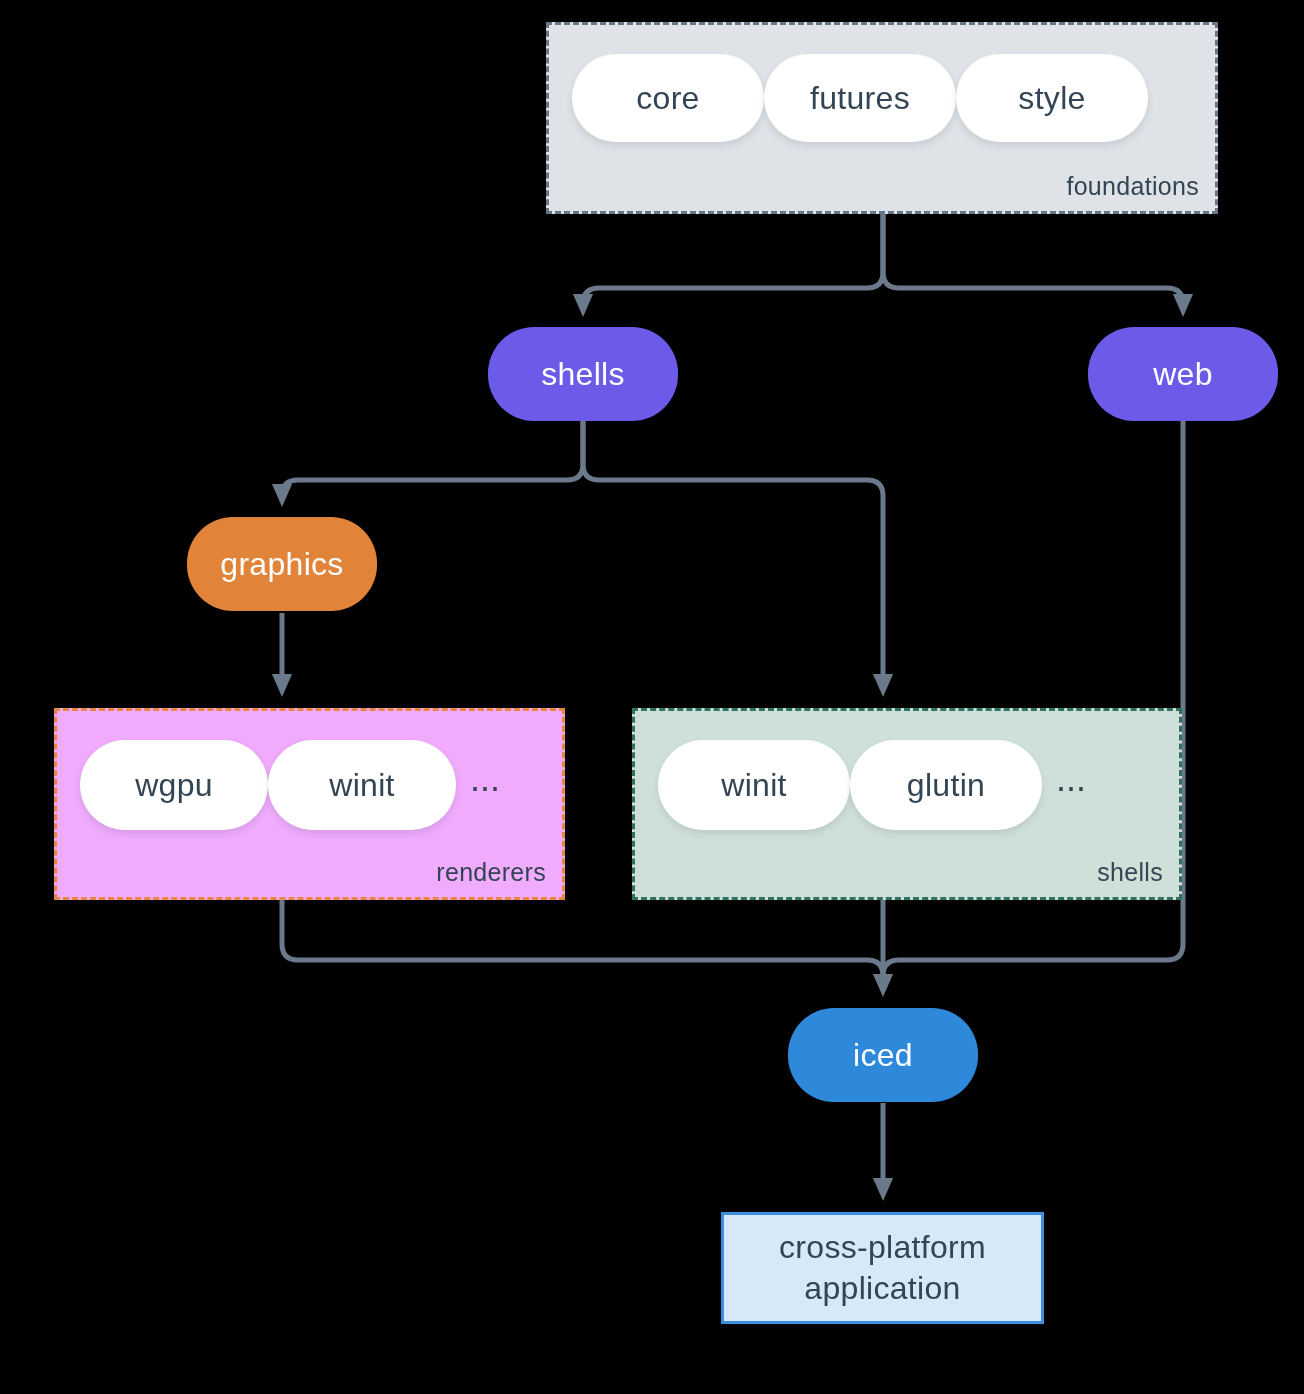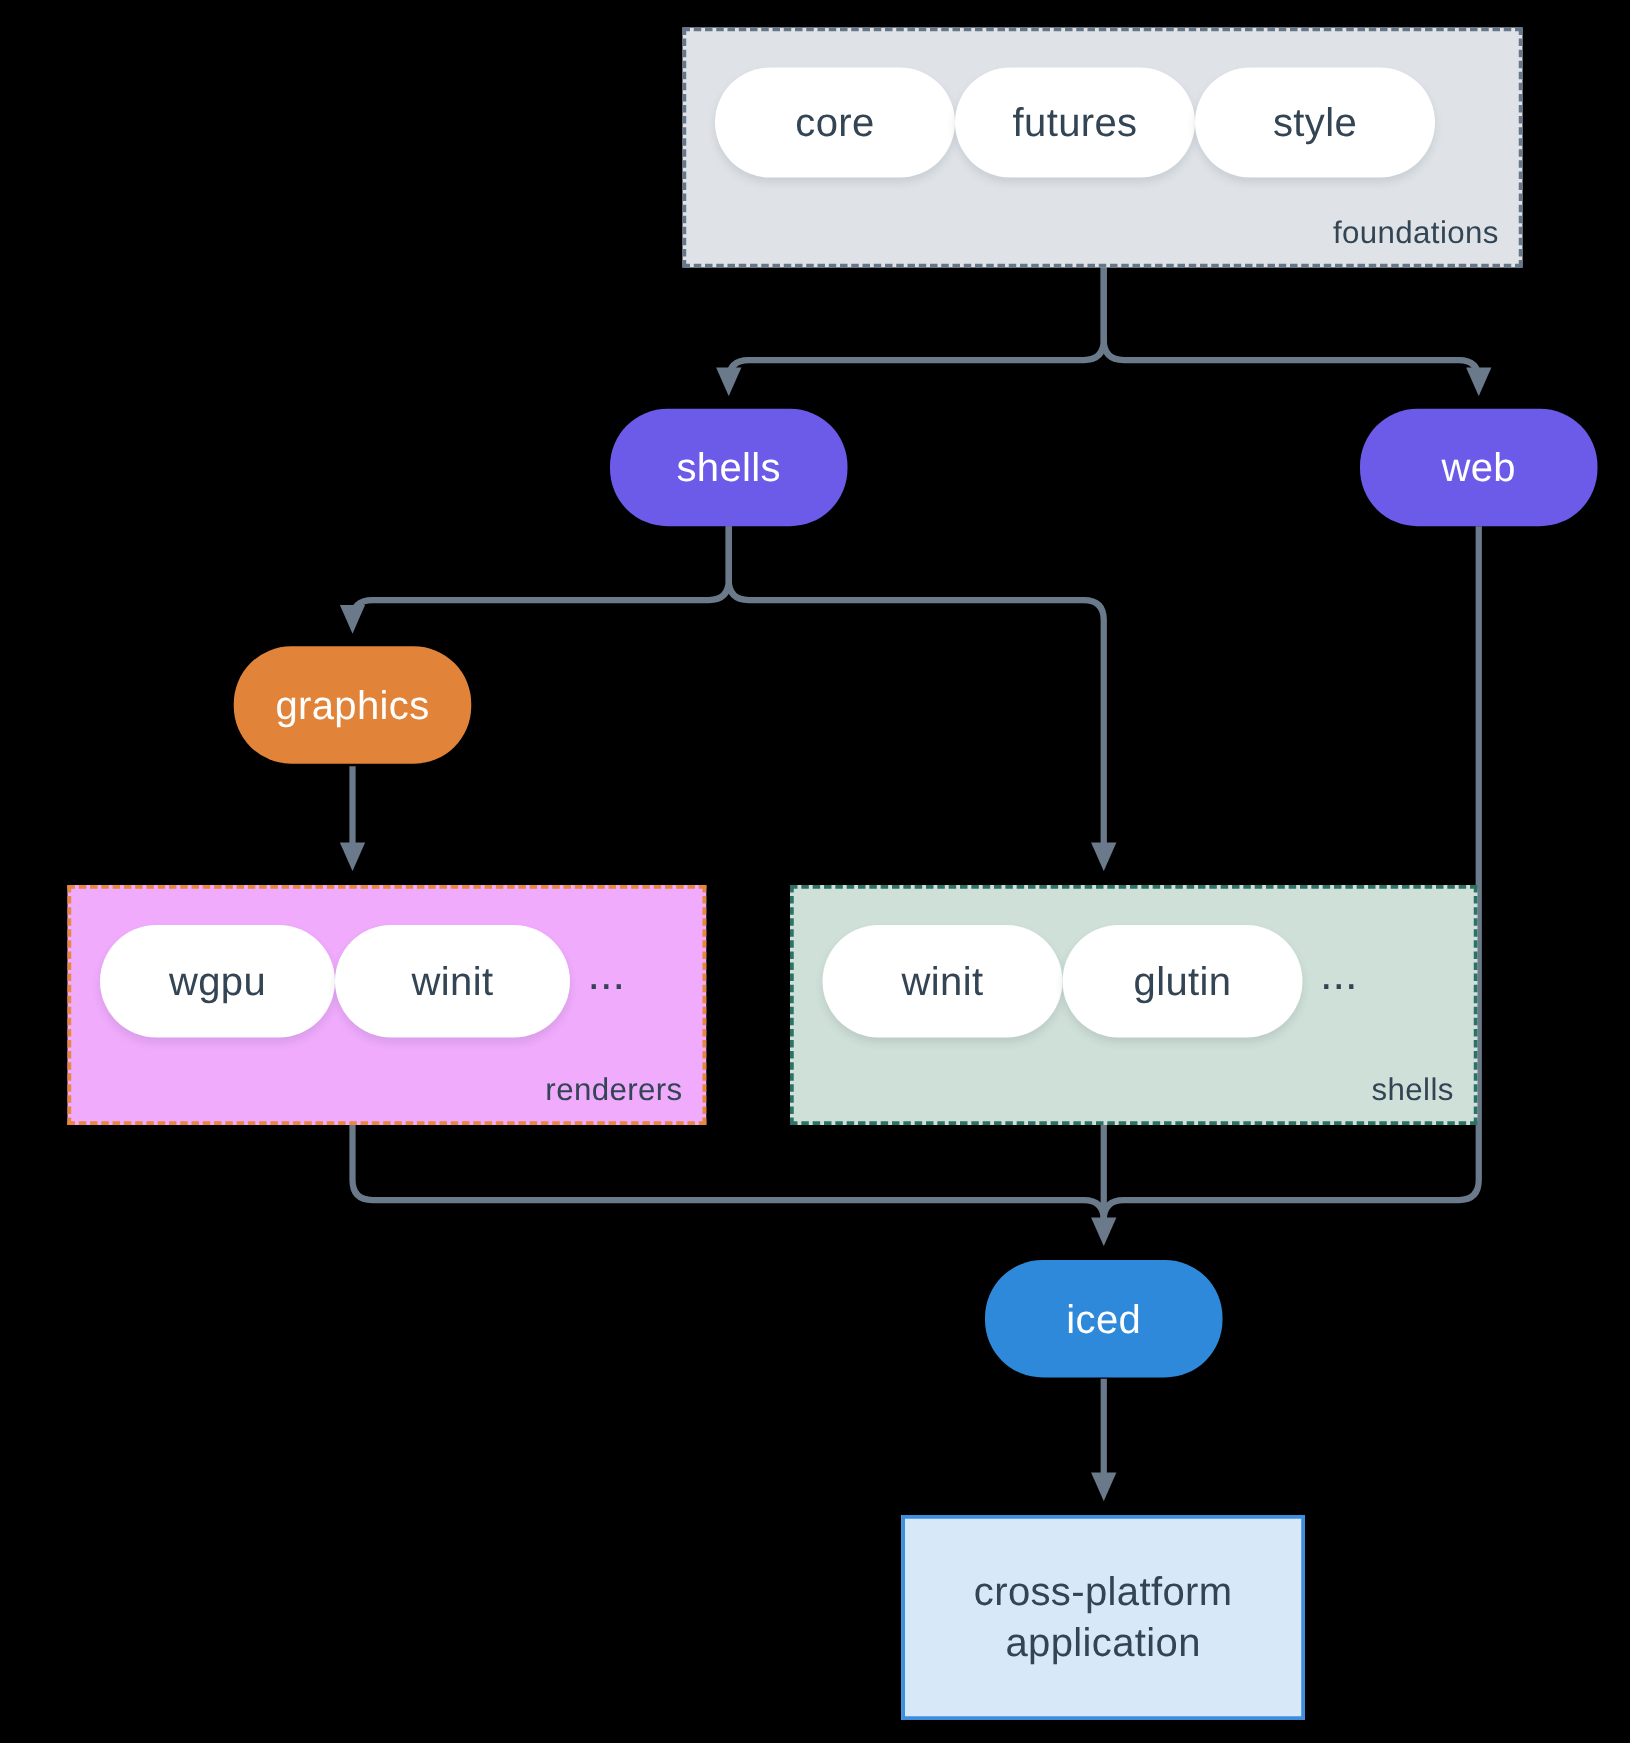--- a/index.html
+++ b/index.html
@@ -82,21 +82,21 @@
   .ellipsis {
     font-size: 36px;
     color: #334554;
     margin-left: 14px;
     flex: 0 0 auto;
     padding-bottom: 12px;
   }
   
   .app-box {
     position: absolute;
-    left: 721px; top: 1212px; width: 323px; height: 164px;
+    left: 721px; top: 1212px; width: 323px; height: 112px;
     box-sizing: border-box;
     background: #d7e8f8;
     border: 3px solid #3e8ede;
     display: flex;
     flex-direction: column;
     align-items: center;
     justify-content: center;
     gap: 4px;
     color: #334554;
     font-size: 32px;

